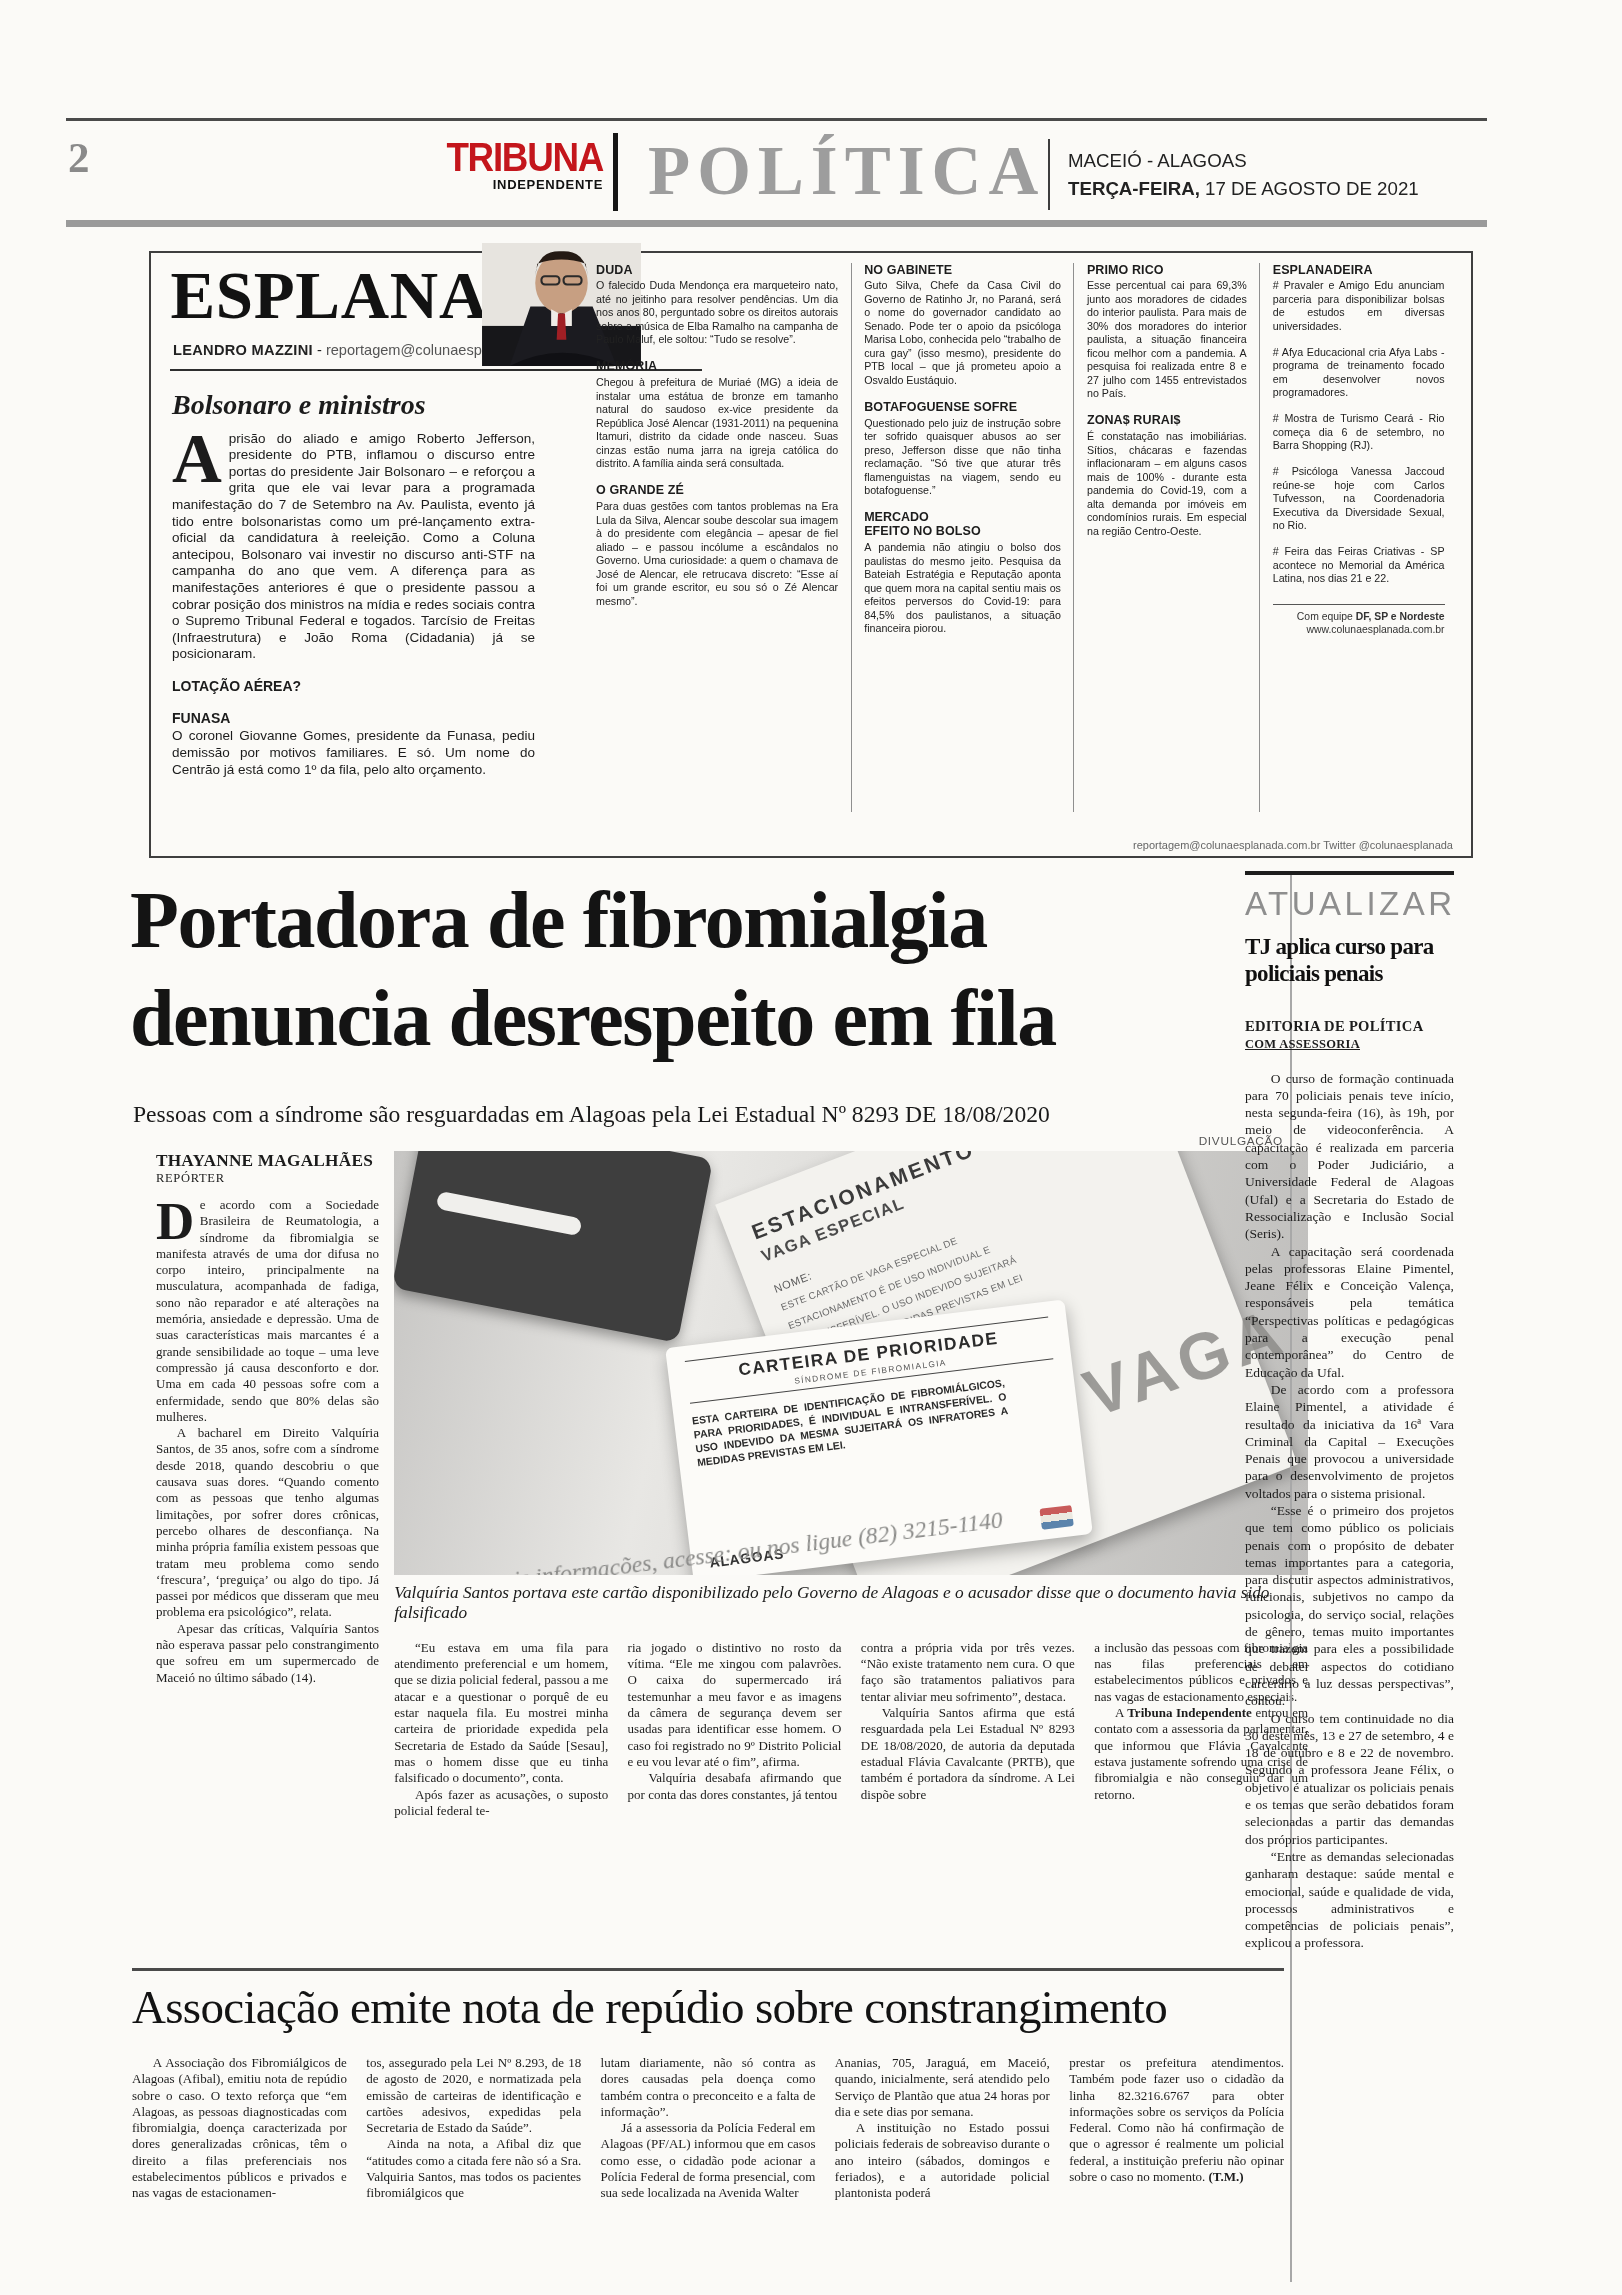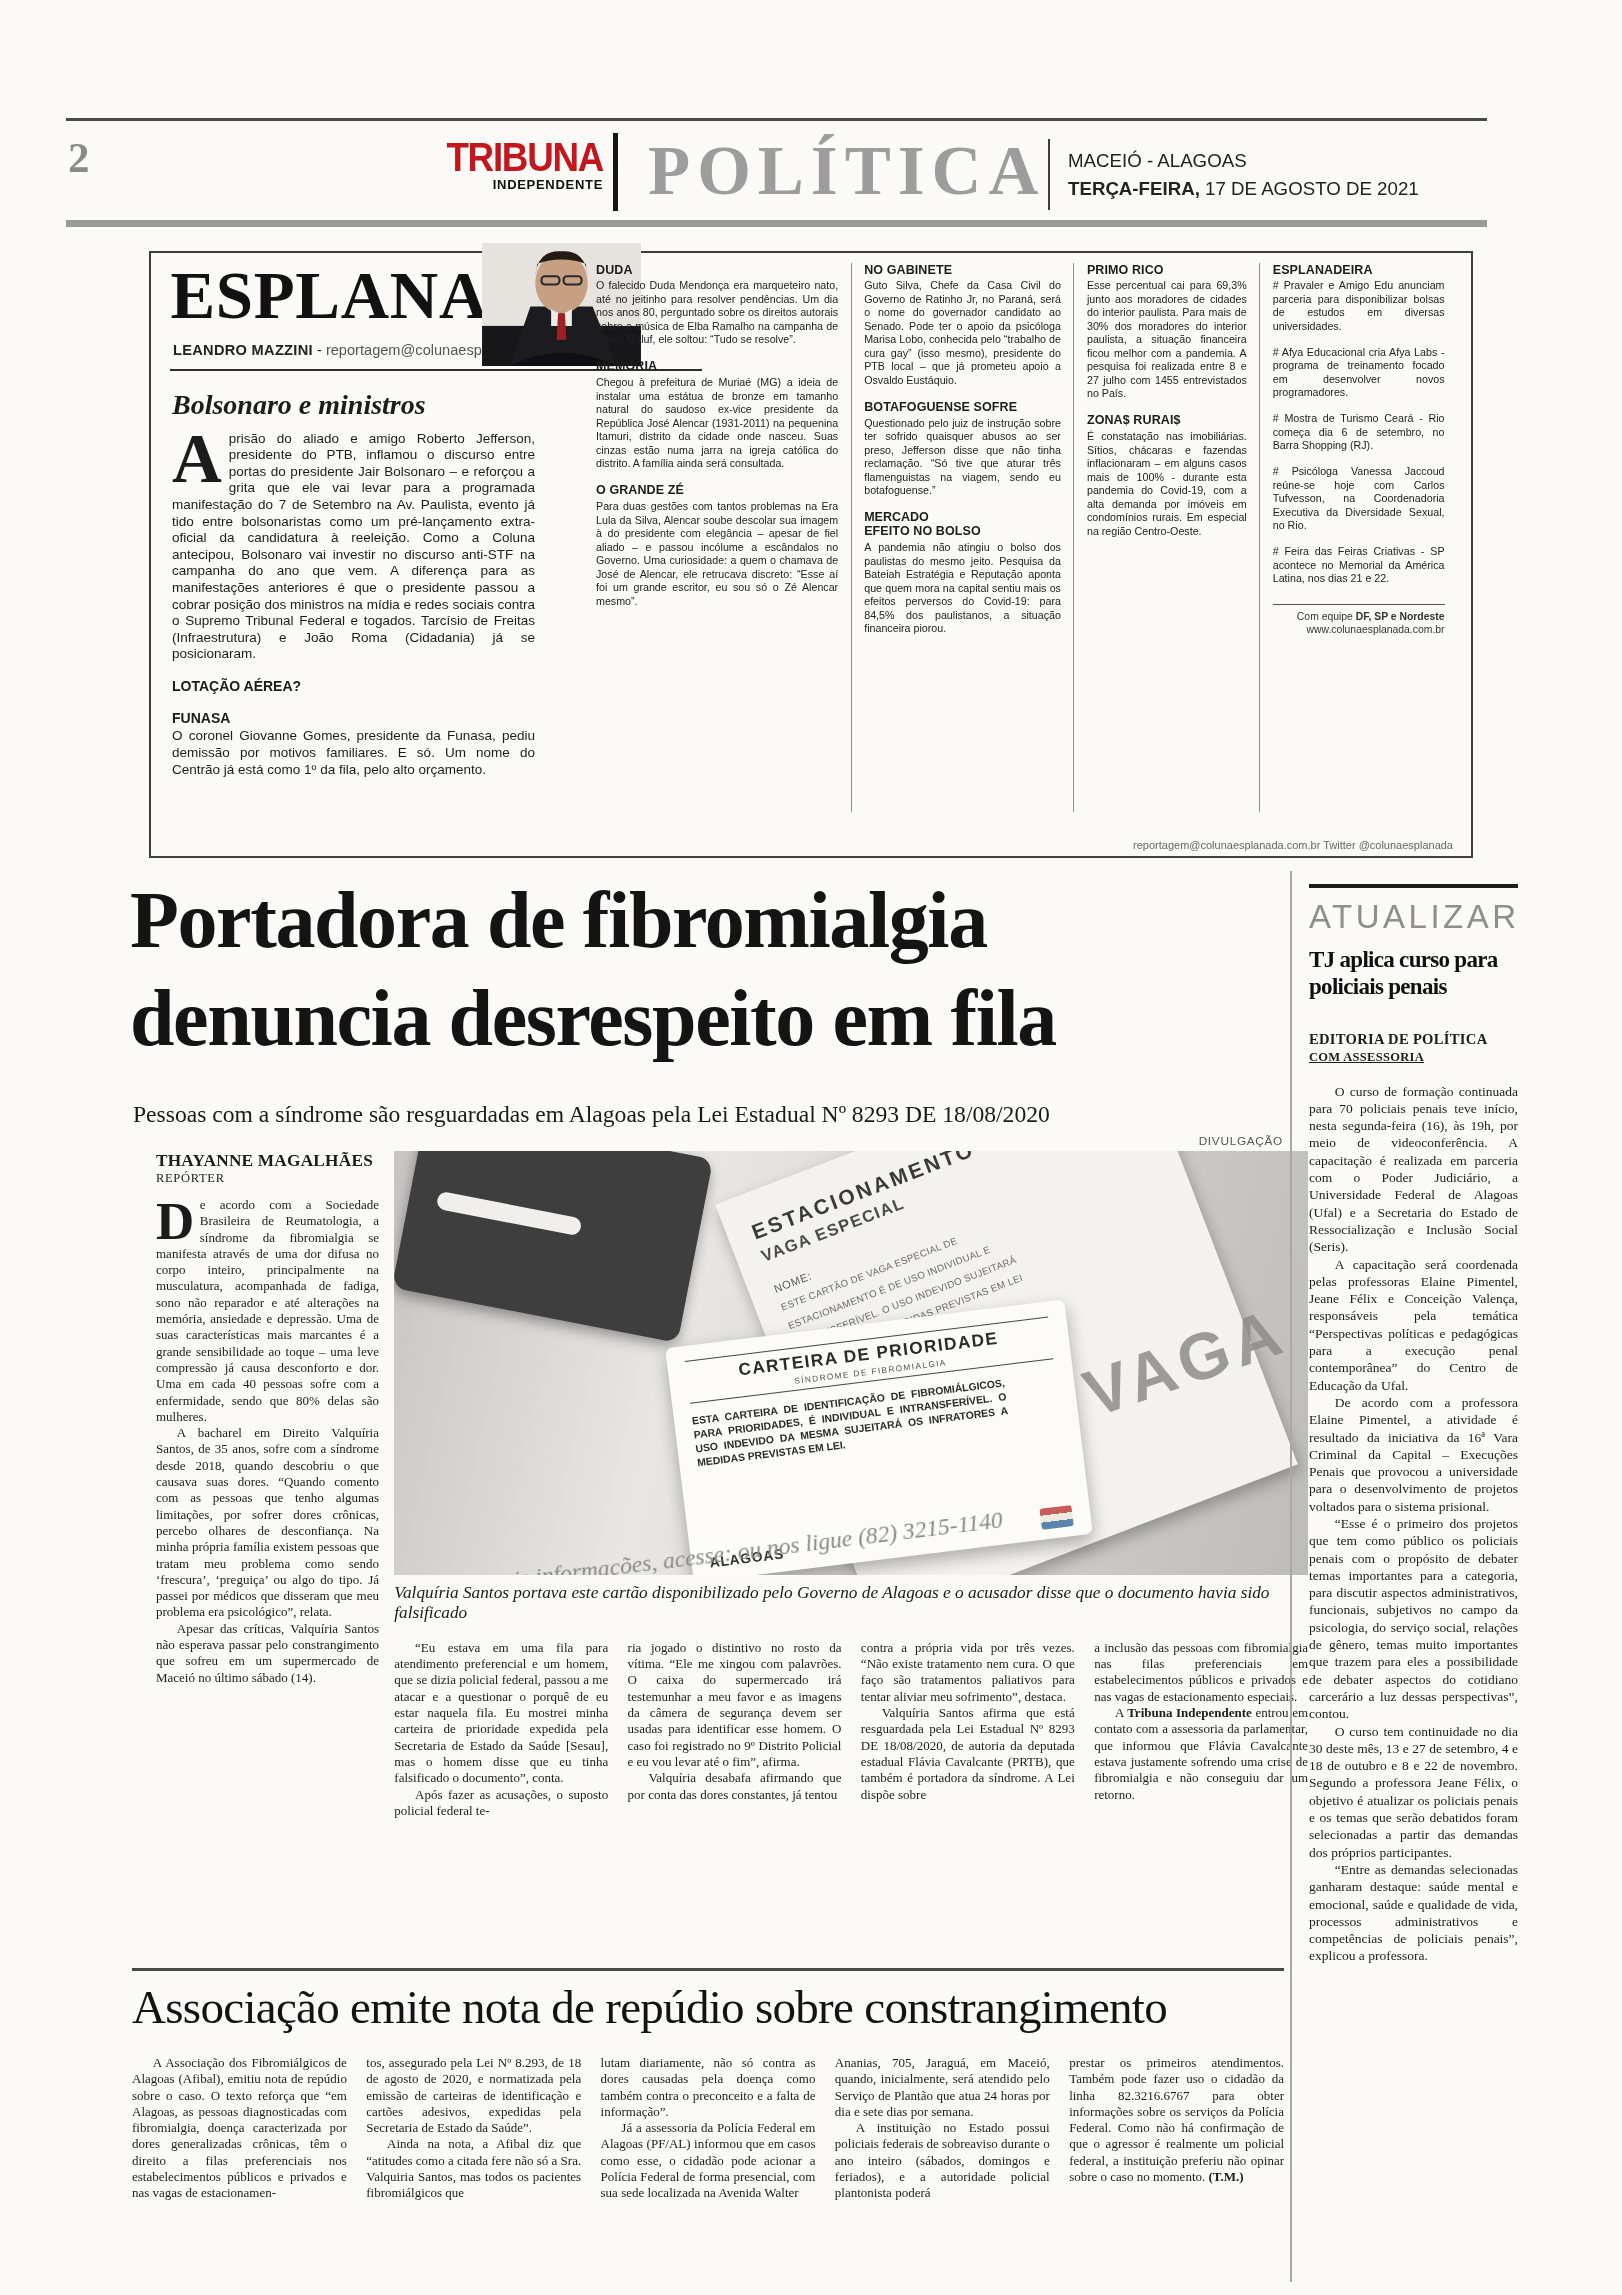--- a/index.html
+++ b/index.html
@@ -47,21 +47,21 @@
   .esp-col h4{margin:0;font-size:12.5px;font-weight:bold;}
   .esp-col p{margin:0 0 12.5px 0;font-size:10.7px;line-height:13.5px;text-align:justify;color:#222;}
   .esp-col .item{margin:0 0 9.7px 0;}
   .w-c2{width:255px;} .w-c3{width:223px;} .w-c4{width:186px;} .w-c5{width:198px;}
   .esp-foot{margin-top:18px;border-top:1.4px solid #555;padding-top:5.5px;text-align:right;
             font-size:10.4px;line-height:13px;color:#333;}
   .esp-bottom{position:absolute;right:18px;bottom:5.5px;font-size:11px;color:#666;}
 
   
   .v-divider{position:absolute;left:1290px;top:871px;width:2.1px;height:1411px;background:#a8a8a8;}
-  .update{position:absolute;left:1309px;top:871px;width:209px;margin-top:13px;}
+  .update{position:absolute;left:1245px;top:871px;width:209px;}
   .u-bar{width:100%;height:4.2px;background:#1d1d1d;}
   .u-kicker{margin-top:9.7px;font-family:"Liberation Sans",sans-serif;font-size:33px;color:#8e8e8e;
             letter-spacing:3.5px;}
   .u-headline{margin:11px 0 0 0;font-size:23px;line-height:1.17;font-weight:bold;letter-spacing:-0.7px;color:#101010;}
   .u-byline{margin-top:30.5px;font-size:14.6px;font-weight:bold;letter-spacing:0.3px;}
   .u-byline2{font-size:12.5px;font-weight:bold;text-decoration:underline;margin-top:1.4px;letter-spacing:0.3px;}
   .u-body{margin-top:18px;}
   .u-body p{margin:0;font-size:13.5px;line-height:17.3px;text-align:justify;text-indent:1.9em;}
 
   
@@ -307,21 +307,21 @@
     </div>
     <div class="b-col">
       <p>lutam diariamente, não só contra as dores causadas pela doença como também contra o preconceito e a falta de informação”.</p>
       <p class="ind">Já a assessoria da Polícia Federal em Alagoas (PF/AL) informou que em casos como esse, o cidadão pode acionar a Polícia Federal de forma presencial, com sua sede localizada na Avenida Walter</p>
     </div>
     <div class="b-col">
       <p>Ananias, 705, Jaraguá, em Maceió, quando, inicialmente, será atendido pelo Serviço de Plantão que atua 24 horas por dia e sete dias por semana.</p>
       <p class="ind">A instituição no Estado possui policiais federais de sobreaviso durante o ano inteiro (sábados, domingos e feriados), e a autoridade policial plantonista poderá</p>
     </div>
     <div class="b-col">
-      <p><span>prestar os primeiros atendimentos. Também pode fazer uso o cidadão da linha 82.3216.6767 para obter informações sobre os serviços da Polícia Federal. Como não há confirmação de que o agressor é realmente um policial federal, a instituição preferiu não opinar sobre o caso no momento. </span><strong>(T.M.)</strong></p>
+      <p><span>prestar os prefeitura atendimentos. Também pode fazer uso o cidadão da linha 82.3216.6767 para obter informações sobre os serviços da Polícia Federal. Como não há confirmação de que o agressor é realmente um policial federal, a instituição preferiu não opinar sobre o caso no momento. </span><strong>(T.M.)</strong></p>
     </div>
   </div>
 
   <div class="v-divider"></div>
   <aside class="update">
     <div class="u-bar"></div>
     <div class="u-kicker">ATUALIZAR</div>
     <h2 class="u-headline">TJ aplica curso para policiais penais</h2>
     <div class="u-byline">EDITORIA DE POLÍTICA</div>
     <div class="u-byline2">COM ASSESSORIA</div>

